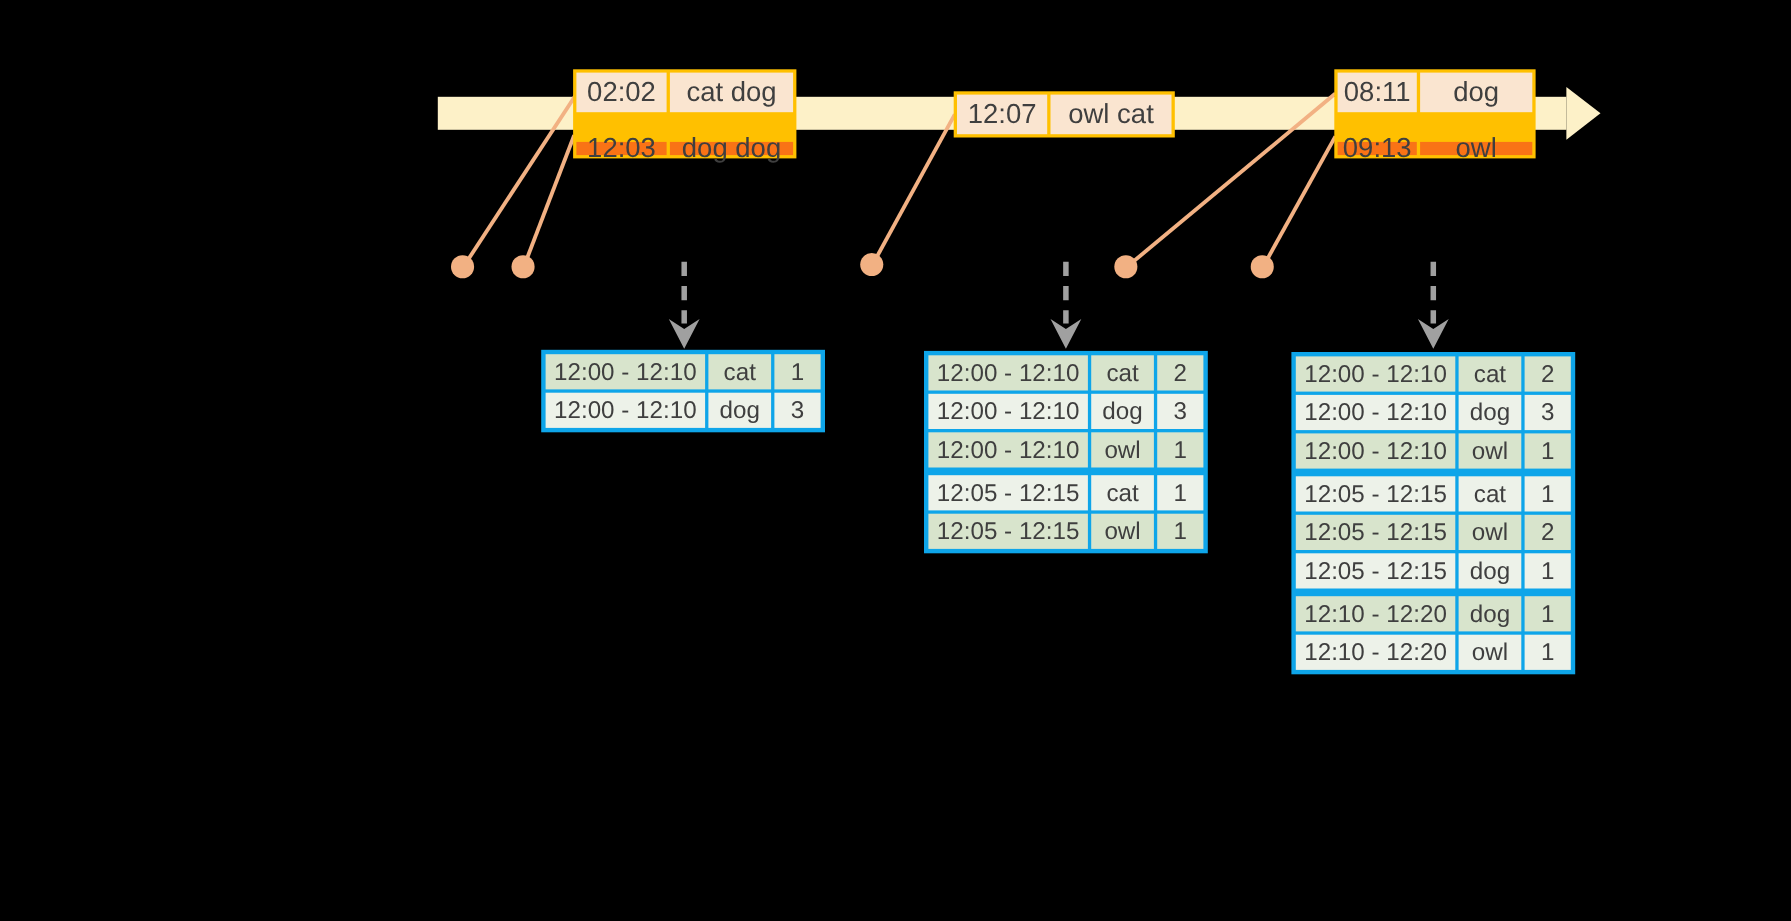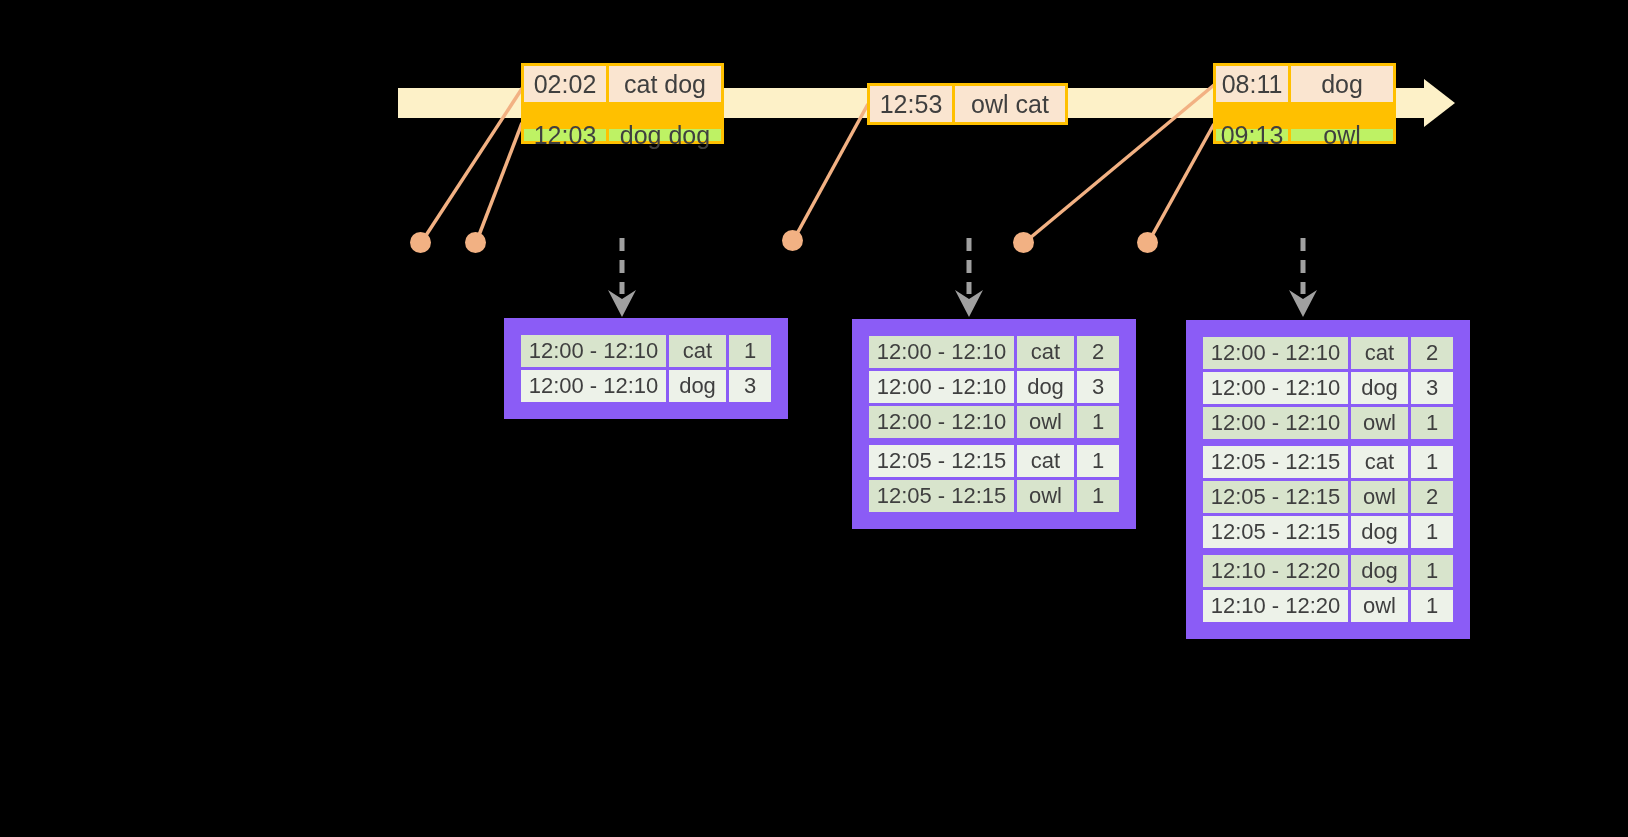--- a/index.html
+++ b/index.html
@@ -13,25 +13,25 @@
     border-top:24px solid transparent;border-bottom:24px solid transparent;border-left:31px solid #FDF1C8;}
   
   #connector-layer{position:absolute;left:0;top:0;z-index:2;}
   
   .event-table{position:absolute;display:grid;background:#FFC000;padding:3px;gap:3px;z-index:3;}
   #et1{left:521px;top:63px;grid-template-columns:82px 112px;grid-auto-rows:36px;}
   #et2{left:867px;top:83px;grid-template-columns:82px 110px;grid-auto-rows:36px;}
   #et3{left:1213px;top:63px;grid-template-columns:72px 102px;grid-auto-rows:36px;}
   .ec{display:flex;align-items:center;justify-content:center;font-size:25px;line-height:1;}
   .cell-peach-dark{background:#FAE5D0;}
-  .cell-peach-light{background:#bef264;margin-top:24px;}
+  .cell-peach-light{background:#f97316;margin-top:24px;}
   
   .event-dot{position:absolute;width:21px;height:21px;border-radius:50%;background:#F2B183;z-index:4;}
   
-  .result-table{position:absolute;background:#8b5cf6;padding:17px;z-index:3;margin-left:12px;}
+  .result-table{position:absolute;background:#0ea5e9;padding:4px;z-index:3;}
   .rrow{display:grid;grid-template-columns:145px 57px 42px;column-gap:3px;height:32px;margin-top:3px;}
   .rrow:first-child{margin-top:0;}
   .rrow.group-start{margin-top:7px;}
   .rc{display:flex;align-items:center;justify-content:center;font-size:22px;line-height:1;}
   .cell-green-dark{background:#D8E4CC;}
   .cell-green-light{background:#EDF2E9;}
 </style>
 </head>
 <body>
 
@@ -60,21 +60,21 @@
   <div class="timeline-band"></div>
   <div class="timeline-arrowhead"></div>
 
   <div id="et1" class="event-table">
       <div class="ec cell-peach-dark">02:02</div>
       <div class="ec cell-peach-dark">cat dog</div>
       <div class="ec cell-peach-light">12:03</div>
       <div class="ec cell-peach-light">dog dog</div>
     </div>
   <div id="et2" class="event-table">
-      <div class="ec cell-peach-dark">12:53</div>
+      <div class="ec cell-peach-dark">12:07</div>
       <div class="ec cell-peach-dark">owl cat</div>
     </div>
   <div id="et3" class="event-table">
       <div class="ec cell-peach-dark">08:11</div>
       <div class="ec cell-peach-dark">dog</div>
       <div class="ec cell-peach-light">09:13</div>
       <div class="ec cell-peach-light">owl</div>
     </div>
 
   <div class="event-dot" style="left:410px;top:232px;"></div>

